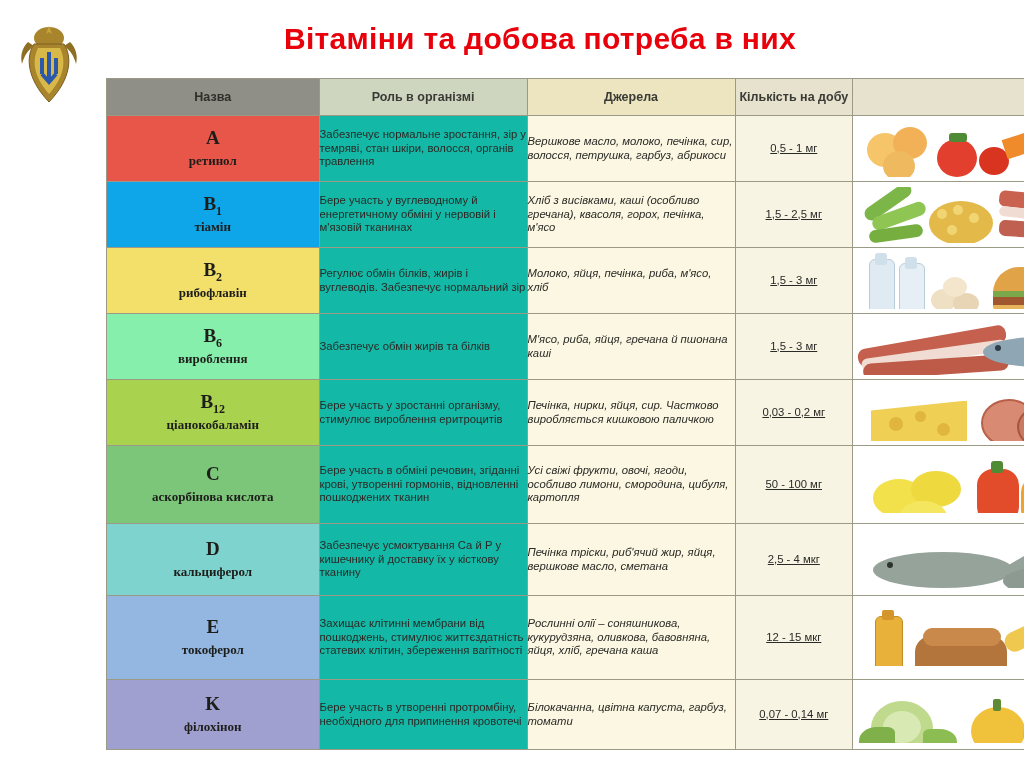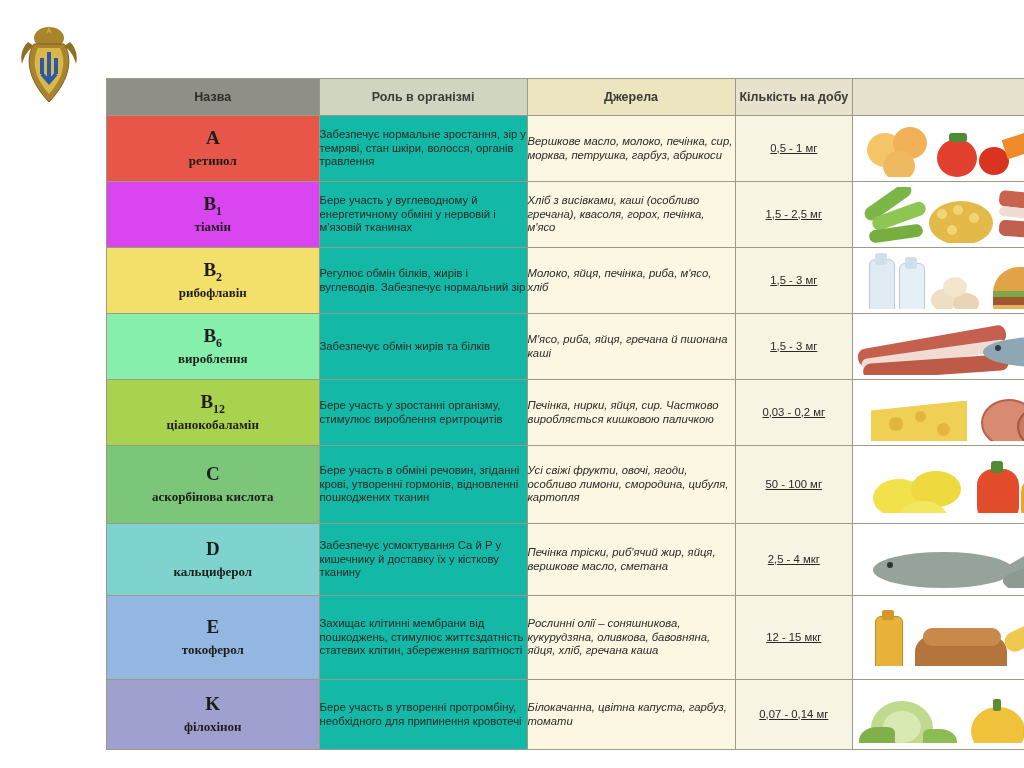--- a/index.html
+++ b/index.html
@@ -143,21 +143,21 @@
     overflow: hidden;
   }
 
   
   .sh { position: absolute; }
   .circle { border-radius: 50%; }
   .ell { border-radius: 50%; }
 
   
   .bg-a   { background: #e8564a; }
-  .bg-b1  { background: #d946ef; }
+  .bg-b1  { background: #0ea5e9; }
   .bg-b2  { background: #f2e06a; }
   .bg-b6  { background: #86efac; }
   .bg-b12 { background: #a9d24e; }
   .bg-c   { background: #7cc67a; }
   .bg-d   { background: #7fd3cf; }
   .bg-e   { background: #93b7e0; }
   .bg-k   { background: #9f9fd0; }
 </style>
 </head>
 <body>
@@ -170,20 +170,21 @@
       <path d="M31 4 L34 12 L31 10 L28 12 Z" fill="#c9a43c"></path>
       <path d="M16 22 C8 34 8 56 31 80 C54 56 54 34 46 22 Z" fill="#a8842c" stroke="#7a5f1e" stroke-width="1"></path>
       <path d="M20 26 C14 38 15 54 31 72 C47 54 48 38 42 26 Z" fill="#d9b84a"></path>
       <path d="M31 30 L31 60 M24 36 L24 52 M38 36 L38 52" stroke="#2b58a8" stroke-width="4" fill="none"></path>
       <path d="M24 52 L31 60 L38 52" stroke="#2b58a8" stroke-width="4" fill="none"></path>
       <path d="M10 20 C4 26 2 34 4 42 C6 34 10 28 16 24 Z" fill="#8d6e22"></path>
       <path d="M52 20 C58 26 60 34 58 42 C56 34 52 28 46 24 Z" fill="#8d6e22"></path>
     </svg>
   </div>
 
+  <div class="slide-title">Вітаміни та добова потреба в них</div>
 
   <div class="table-wrap">
     <table class="vit">
       <colgroup>
         <col class="c-name">
           <col class="c-role">
           <col class="c-src">
           <col class="c-amount">
           <col class="c-img">
       </colgroup>
@@ -197,21 +198,21 @@
         </tr>
       </thead>
       <tbody>
 
         <tr style="height:66px">
           <td class="name bg-a">
             <span class="letter"><span>A</span><sub></sub></span>
             <span class="full">ретинол</span>
           </td>
           <td class="role">Забезпечує нормальне зростання, зір у темряві, стан шкіри, волосся, органів травлення</td>
-          <td class="src">Вершкове масло, молоко, печінка, сир, морква, петрушка, гарбуз, абрикоси</td>
+          <td class="src">Вершкове масло, молоко, печінка, сир, волосся, петрушка, гарбуз, абрикоси</td>
           <td class="amount">0,5 - 1 мг</td>
           <td class="img">
             <div class="imgcell">
               <div class="sh circle" style="left:14px;top:12px;width:36px;height:34px;background:#f6c56a;"></div>
               <div class="sh circle" style="left:40px;top:6px;width:34px;height:32px;background:#f2b157;"></div>
               <div class="sh circle" style="left:30px;top:30px;width:32px;height:30px;background:#eeb95f;"></div>
               <div class="sh circle" style="left:84px;top:18px;width:40px;height:38px;background:#e23f2e;"></div>
               <div class="sh" style="left:96px;top:12px;width:18px;height:9px;background:#4f8a35;border-radius:3px;"></div>
               <div class="sh circle" style="left:126px;top:26px;width:30px;height:28px;background:#d8341f;"></div>
               <div class="sh" style="left:150px;top:8px;width:70px;height:20px;background:#ef8b2b;border-radius:0 50% 50% 0/0 50% 50% 0;transform:rotate(-18deg);"></div>

